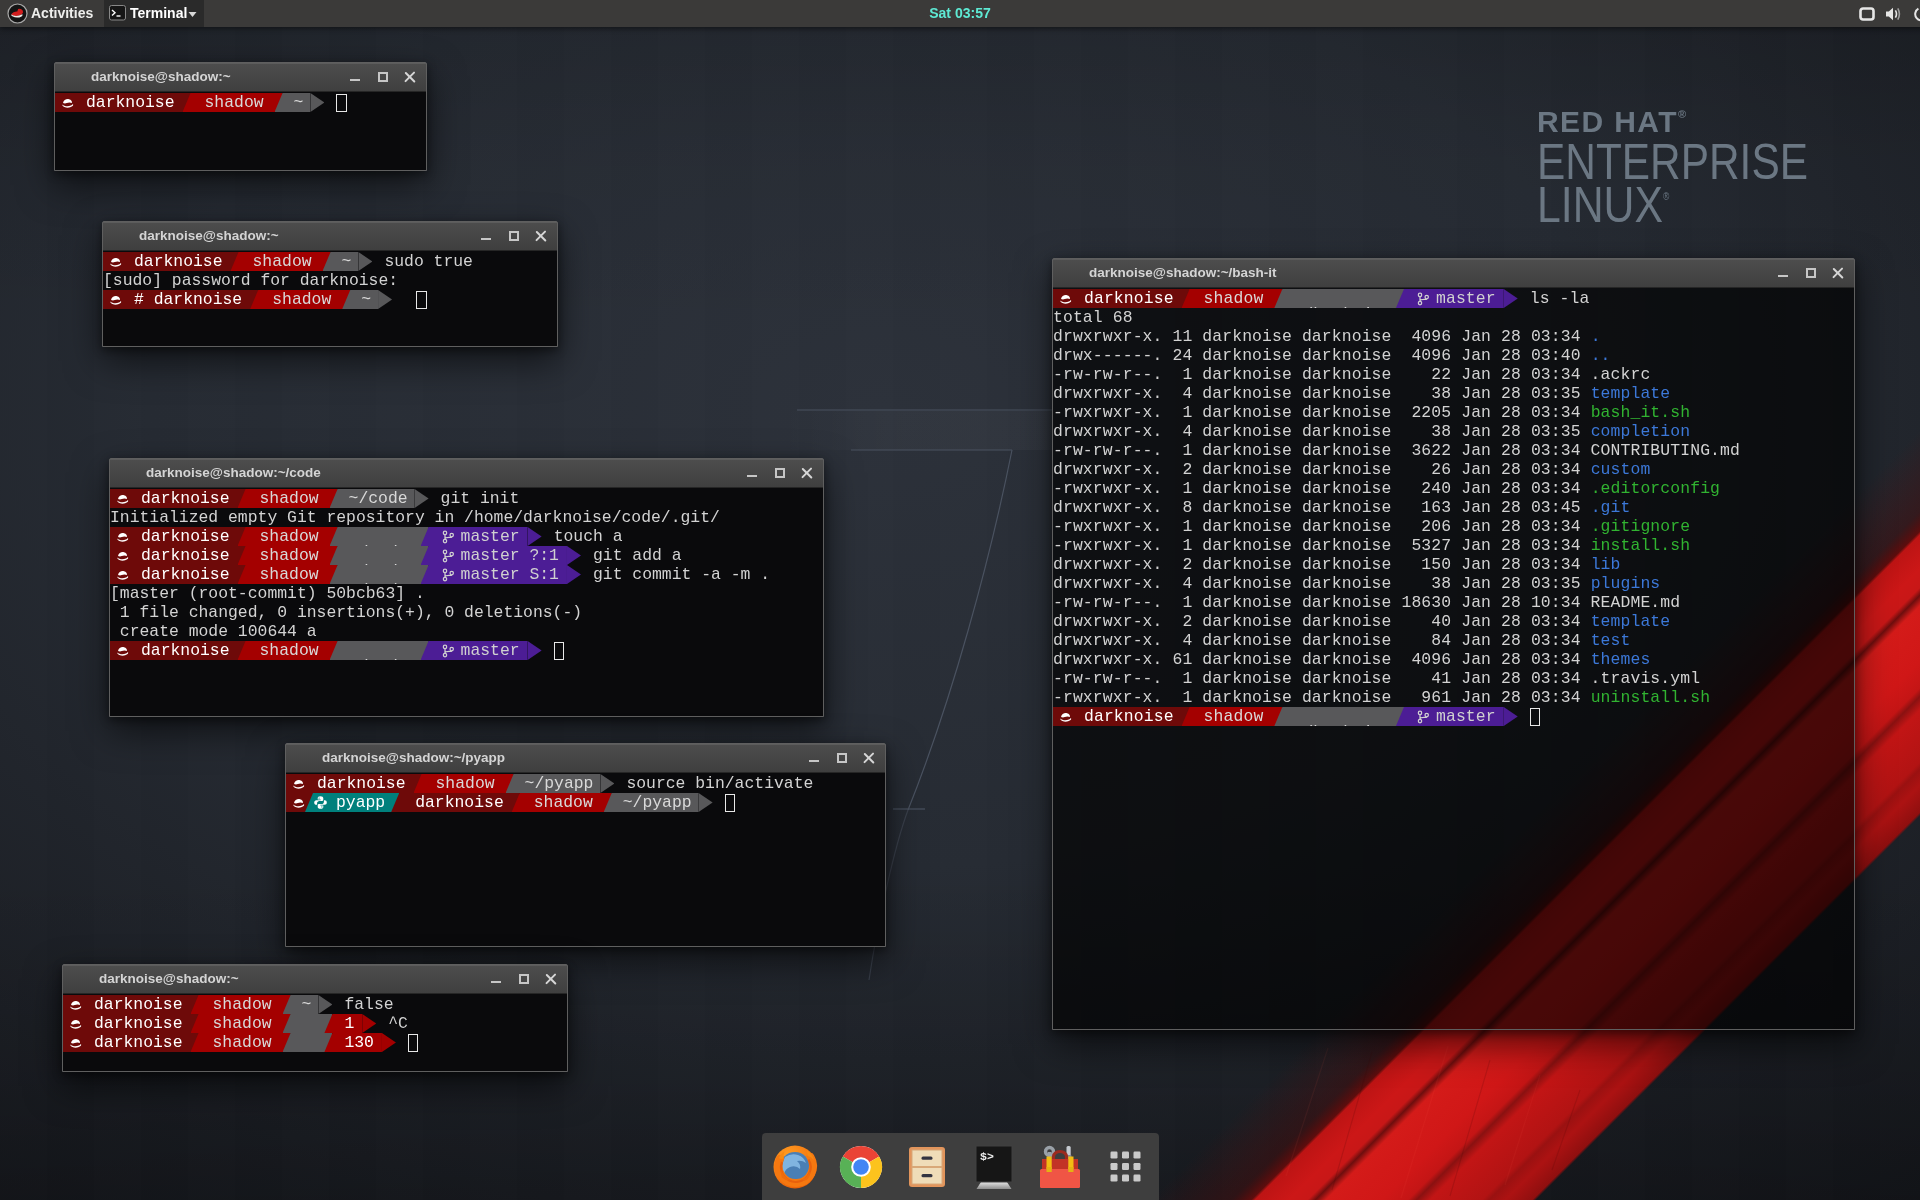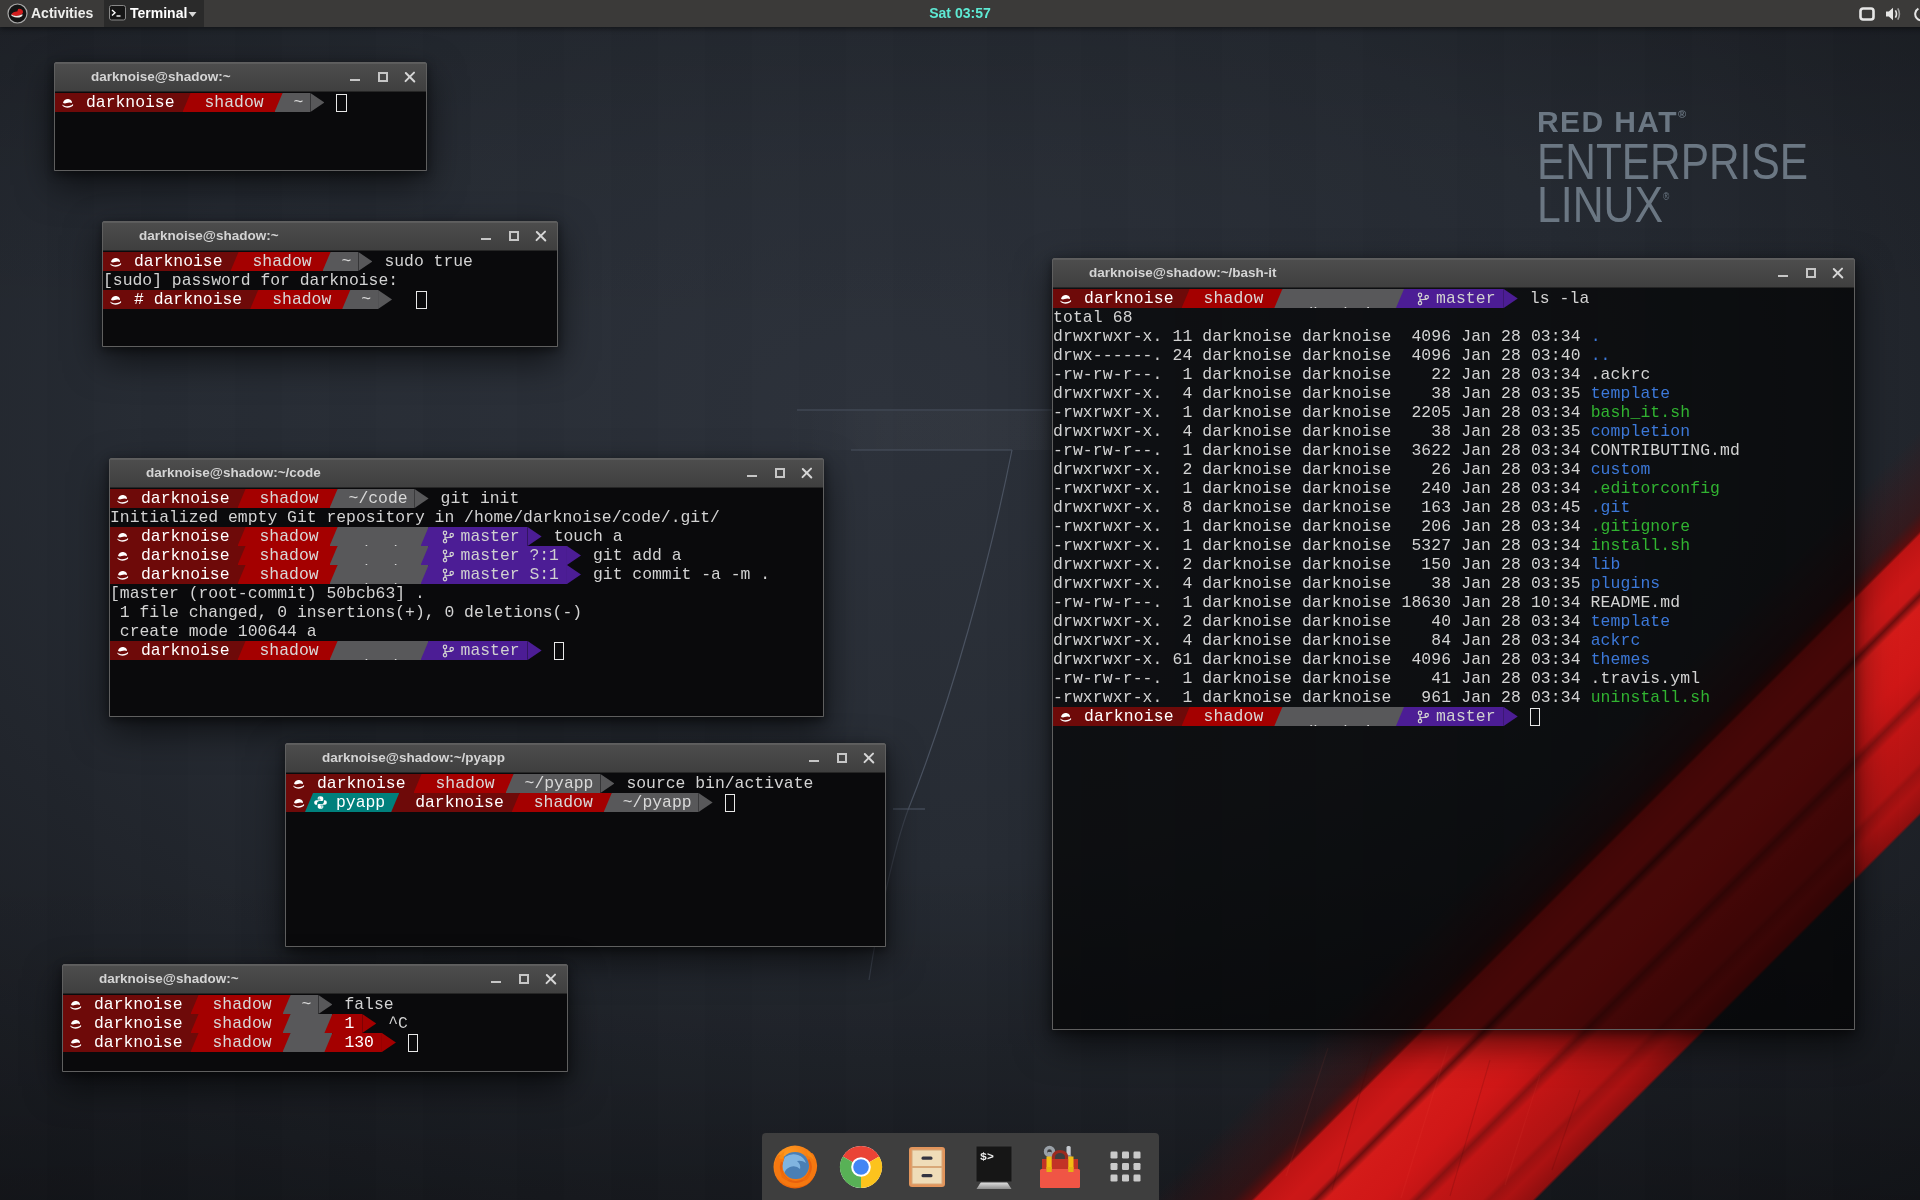--- a/index.html
+++ b/index.html
@@ -291,21 +291,21 @@
     <div class="row">-rw-rw-r--.  1 darknoise darknoise  3622 Jan 28 03:34 CONTRIBUTING.md</div>
     <div class="row">drwxrwxr-x.  2 darknoise darknoise    26 Jan 28 03:34 <span class="blue">custom</span></div>
     <div class="row">-rwxrwxr-x.  1 darknoise darknoise   240 Jan 28 03:34 <span class="green">.editorconfig</span></div>
     <div class="row">drwxrwxr-x.  8 darknoise darknoise   163 Jan 28 03:45 <span class="blue">.git</span></div>
     <div class="row">-rwxrwxr-x.  1 darknoise darknoise   206 Jan 28 03:34 <span class="green">.gitignore</span></div>
     <div class="row">-rwxrwxr-x.  1 darknoise darknoise  5327 Jan 28 03:34 <span class="green">install.sh</span></div>
     <div class="row">drwxrwxr-x.  2 darknoise darknoise   150 Jan 28 03:34 <span class="blue">lib</span></div>
     <div class="row">drwxrwxr-x.  4 darknoise darknoise    38 Jan 28 03:35 <span class="blue">plugins</span></div>
     <div class="row">-rw-rw-r--.  1 darknoise darknoise 18630 Jan 28 10:34 README.md</div>
     <div class="row">drwxrwxr-x.  2 darknoise darknoise    40 Jan 28 03:34 <span class="blue">template</span></div>
-    <div class="row">drwxrwxr-x.  4 darknoise darknoise    84 Jan 28 03:34 <span class="blue">ackrc</span></div>
+    <div class="row">drwxrwxr-x.  4 darknoise darknoise    84 Jan 28 03:34 <span class="blue">test</span></div>
     <div class="row">drwxrwxr-x. 61 darknoise darknoise  4096 Jan 28 03:34 <span class="blue">themes</span></div>
     <div class="row">-rw-rw-r--.  1 darknoise darknoise    41 Jan 28 03:34 .travis.yml</div>
     <div class="row">-rwxrwxr-x.  1 darknoise darknoise   961 Jan 28 03:34 <span class="green">uninstall.sh</span></div>
     <div class="row"><span class="pseg bg-dred c-wht p-user"><svg class="hat">
               <use href="#sym-hat"></use>
             </svg>darknoise</span><span class="pseg sl bg-red c-sh p-mid">shadow</span><span class="pseg sl bg-gray c-sh p-pgit">~/bash-it</span><span class="pseg sl bg-dgray c-git p-git"><svg class="gbr">
               <use href="#sym-git"></use>
             </svg>master</span><span class="pseg ar bg-dgray"></span><span class="cursor"></span></div>
   </div>
 </div>

